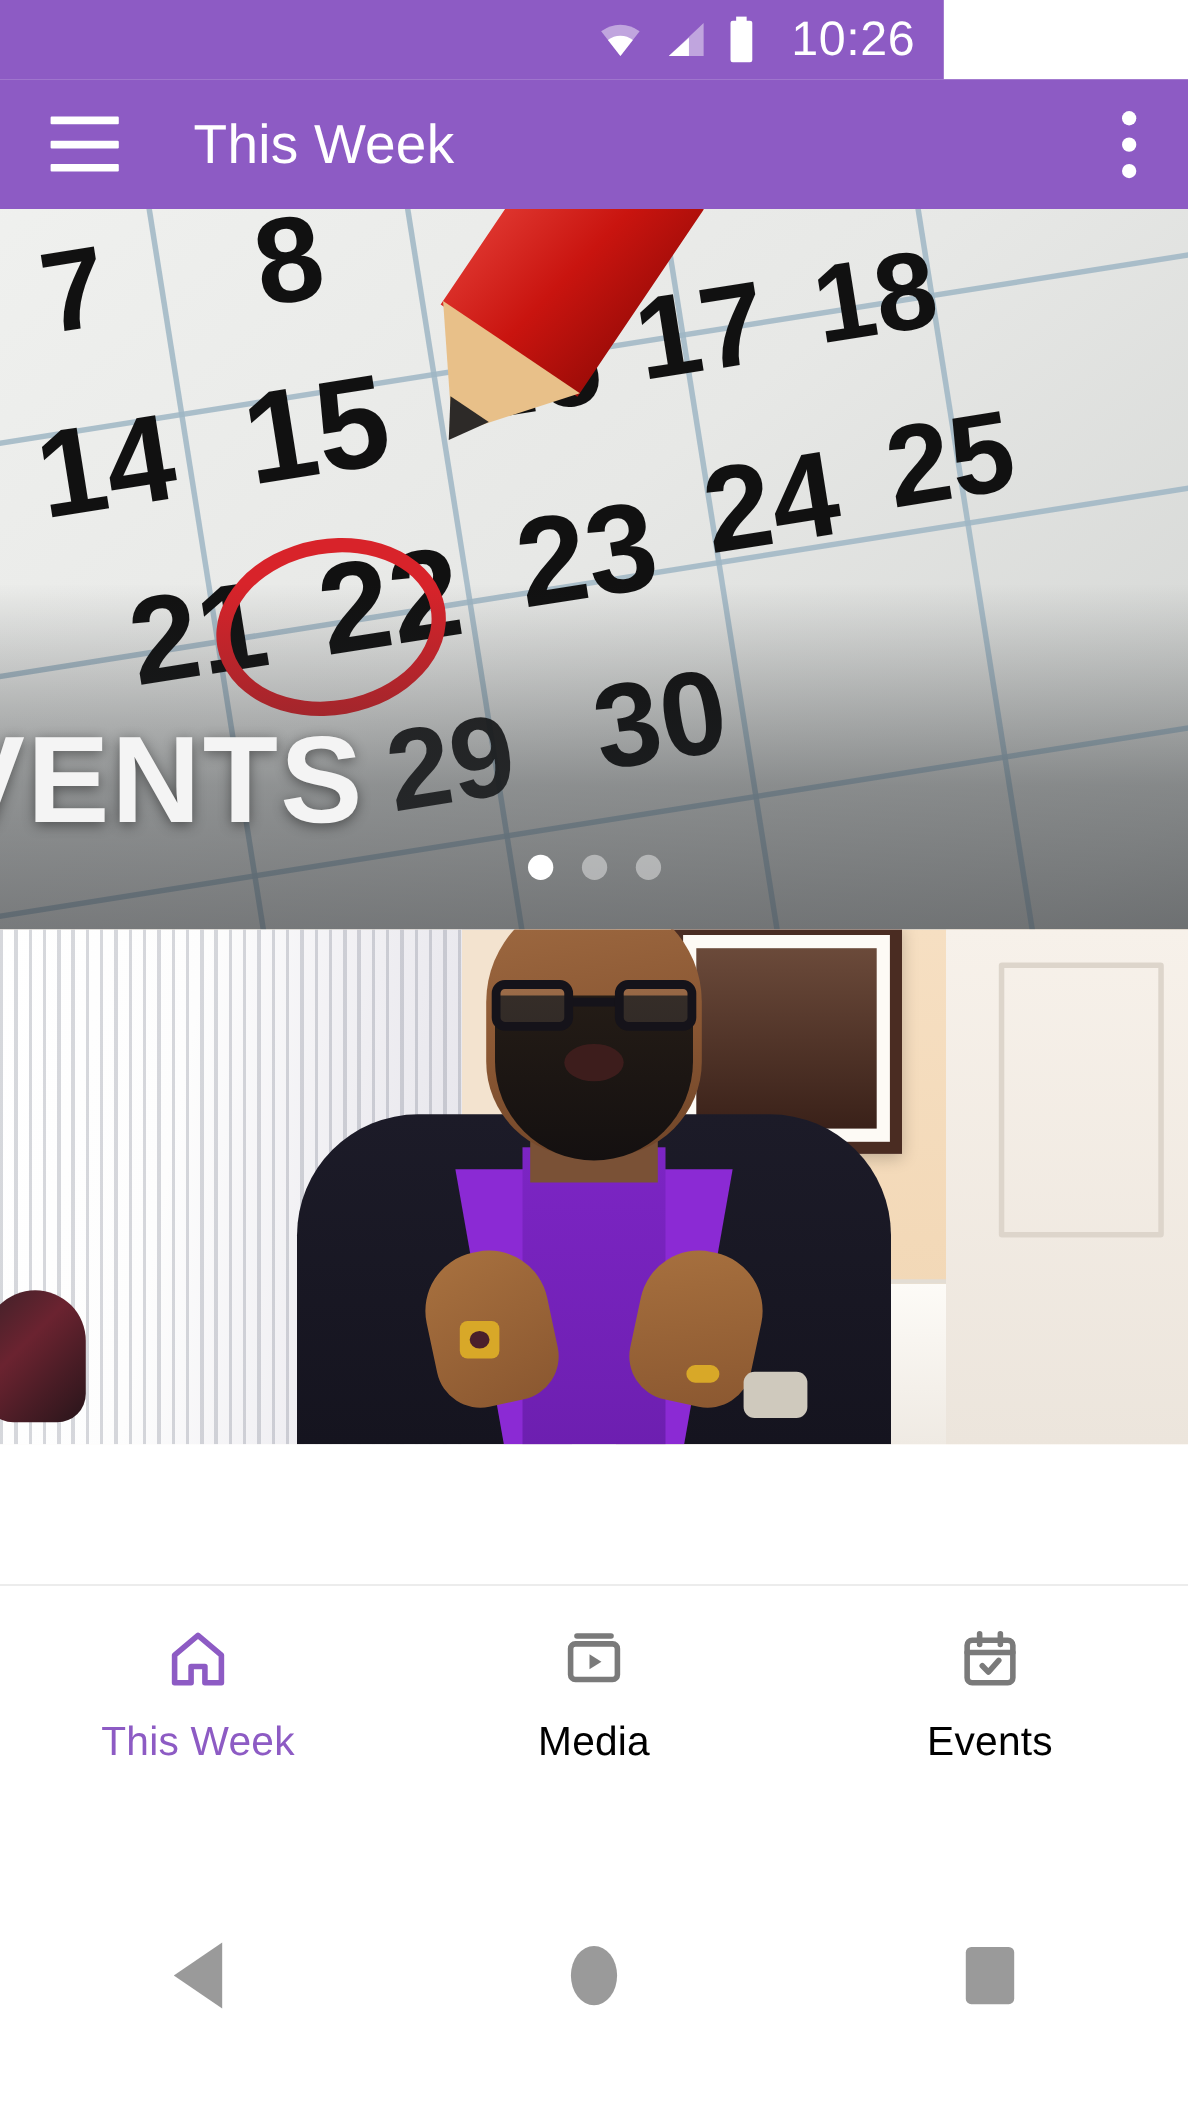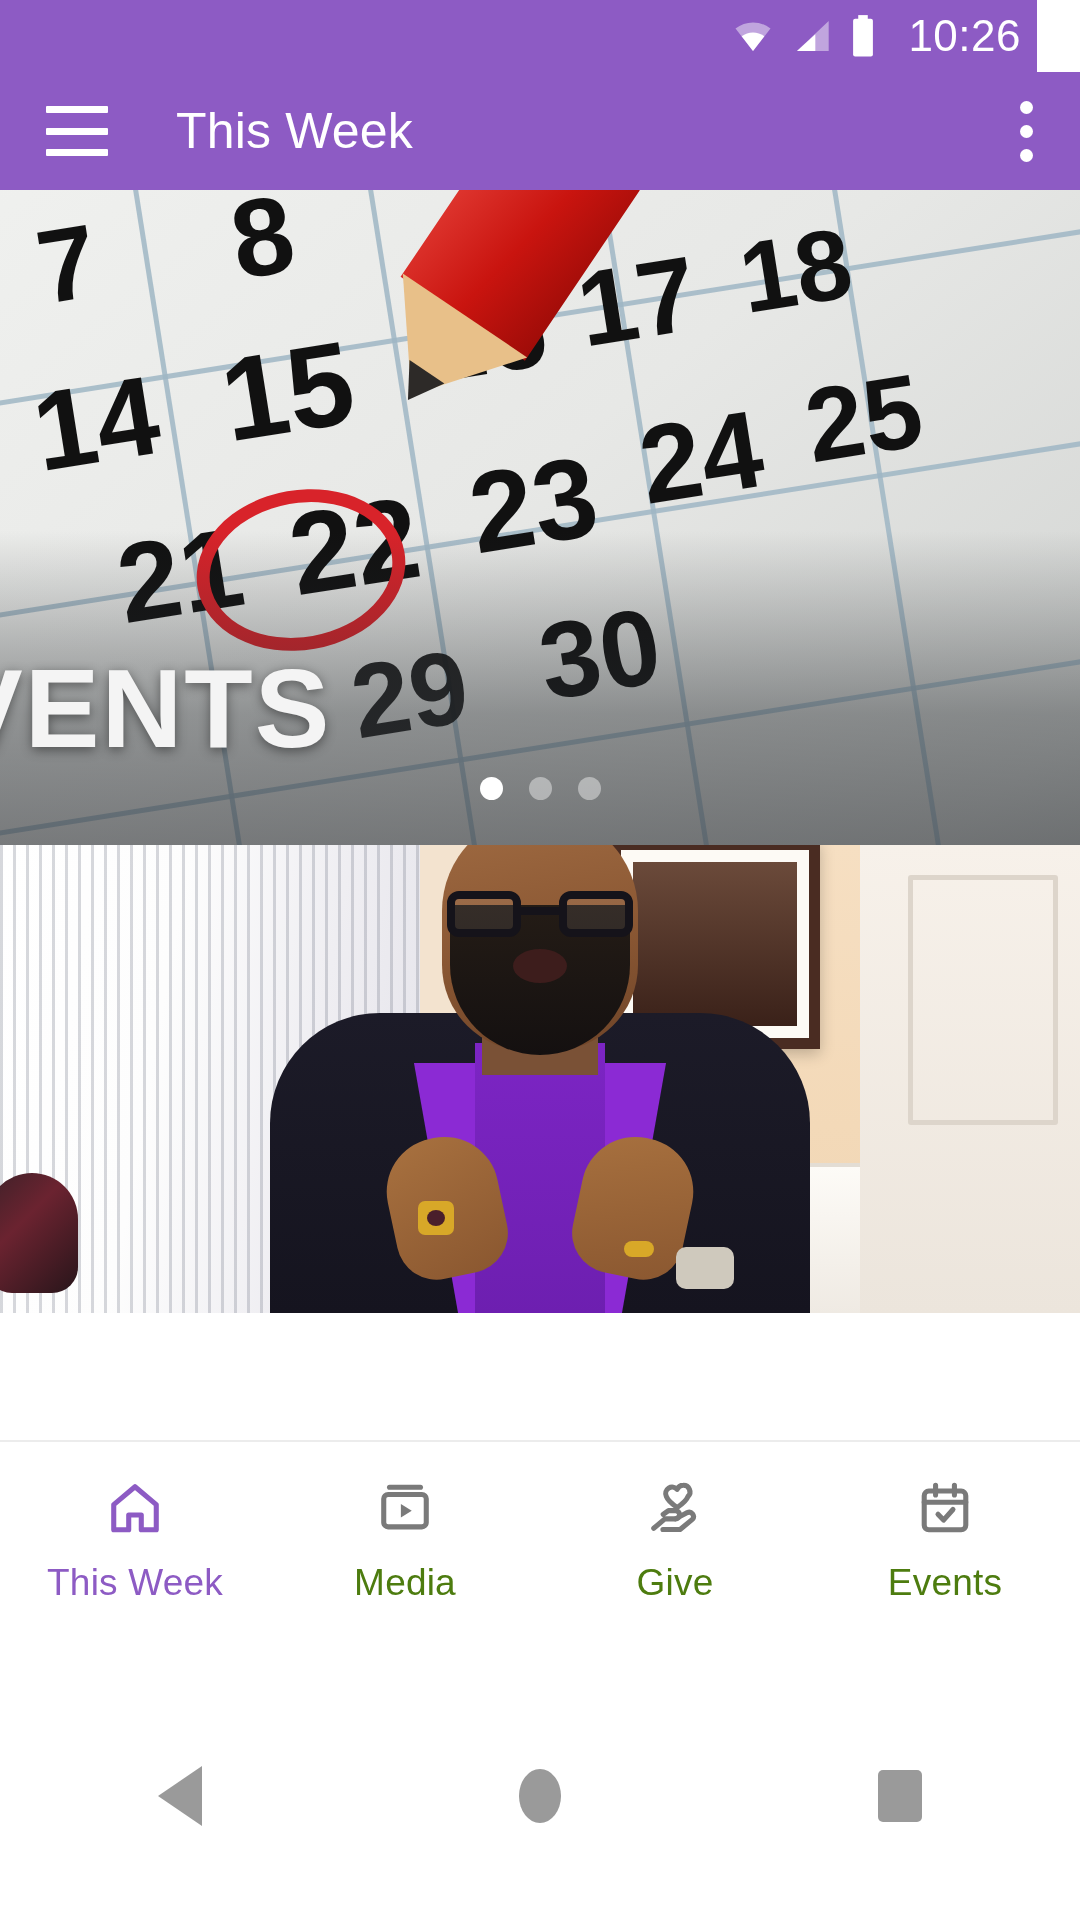--- a/index.html
+++ b/index.html
@@ -6,24 +6,24 @@
   html, body { width:1080px; height:1920px; }
   body {
     font-family: "Liberation Sans", "DejaVu Sans", sans-serif;
     background:#ffffff;
     overflow:hidden;
   }
   .phone { position:relative; width:1080px; height:1920px; background:#fff; }
 
   
   .statusbar{
-    position:absolute; top:0; left:0; width:1037px; height:72px;
+    position:absolute; top:0; left:0; width:858px; height:72px;
     background:#8D5BC4;
     display:flex; align-items:center; justify-content:flex-end;
-    padding-right:16px;
+    padding-right:26px;
   }
   .sb-icons{ display:flex; align-items:center; gap:14px; }
   .sb-time{
     color:#fff; font-size:44px; letter-spacing:0.5px; margin-left:16px;
     font-family:"Liberation Sans", sans-serif;
   }
 
   
   .appbar{
     position:absolute; top:72px; left:0; width:1080px; height:118px;
@@ -181,21 +181,21 @@
 
   
   .bottomnav{
     position:absolute; top:1442px; left:0; width:1080px; height:230px;
     background:#fff; display:flex; align-items:flex-start; padding-top:34px;
   }
   .navitem{
     flex:1; display:flex; flex-direction:column; align-items:center; gap:22px; cursor:pointer;
   }
   .navicon{ width:64px; height:64px; display:flex; align-items:center; justify-content:center; }
-  .navlabel{ font-size:37px; color:#4d7c0f; letter-spacing:.2px; }
+  .navlabel{ font-size:37px; color:#000000; letter-spacing:.2px; }
   .navitem.active .navlabel{ color:#8D5BC4; }
 
   
   .sysnav{
     position:absolute; top:1672px; left:0; width:1080px; height:248px;
     background:#ffffff; display:flex; align-items:center; justify-content:space-around;
   }
   .sys-back{
     width:0; height:0; border-top:30px solid transparent; border-bottom:30px solid transparent;
     border-right:44px solid #9a9a9a;
@@ -338,30 +338,20 @@
       <span class="navicon">
         <svg width="58" height="58" viewBox="0 0 24 24" fill="none" stroke="#7a7a7a" stroke-width="2.1" stroke-linecap="round" stroke-linejoin="round">
           <path d="M5.6 3.4 H18.4"></path>
           <rect x="3.2" y="6.4" width="17.6" height="13.4" rx="1.8"></rect>
           <path d="M10.3 10.3 L14.8 13.1 L10.3 15.9 Z" fill="#7a7a7a" stroke="none"></path>
         </svg>
       </span>
       <span class="navlabel">Media</span>
     </div>
 
-    <div class="navitem">
-      <span class="navicon">
-        <svg width="58" height="58" viewBox="0 0 24 24" fill="none" stroke="#7a7a7a" stroke-width="2.1" stroke-linecap="round" stroke-linejoin="round">
-          <path d="M15.4 2.6 a2.7 2.7 0 0 0-2.5 1.7 a2.7 2.7 0 0 0-4.5 2.9 c.6 1.6 2.6 3.3 4.5 4.6 c1.9-1.3 3.9-3 4.5-4.6 a2.7 2.7 0 0 0-2-4.6 Z"></path>
-          <path d="M3.2 20.4 l4.6-3.9 h4.4 a1.7 1.7 0 0 0 0-3.4 H9.3 L7.1 14.6"></path>
-          <path d="M12.2 16.5 l4.9-2.6 a1.8 1.8 0 0 1 2.2 2.7 l-5.2 4.3 H7"></path>
-        </svg>
-      </span>
-      <span class="navlabel">Give</span>
-    </div>
 
     <div class="navitem">
       <span class="navicon">
         <svg width="58" height="58" viewBox="0 0 24 24" fill="none" stroke="#7a7a7a" stroke-width="2.1" stroke-linecap="round" stroke-linejoin="round">
           <rect x="3.4" y="5" width="17.2" height="16" rx="1.9"></rect>
           <path d="M8.1 2.6 V6.6 M15.9 2.6 V6.6 M3.4 9.6 H20.6"></path>
           <path d="M9.1 14.6 L11.4 17 L15.3 12.6"></path>
         </svg>
       </span>
       <span class="navlabel">Events</span>

